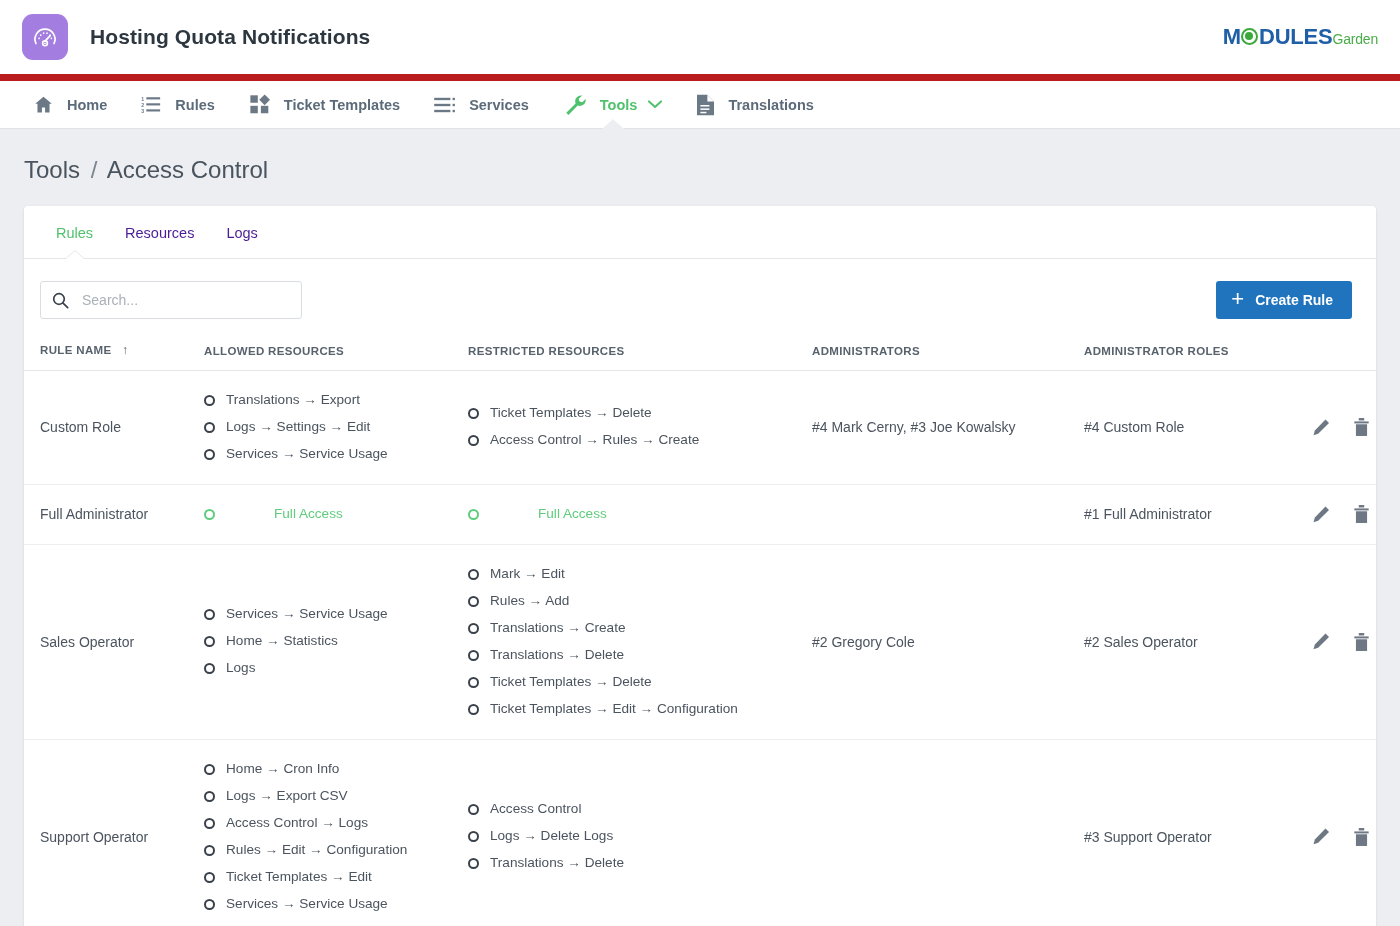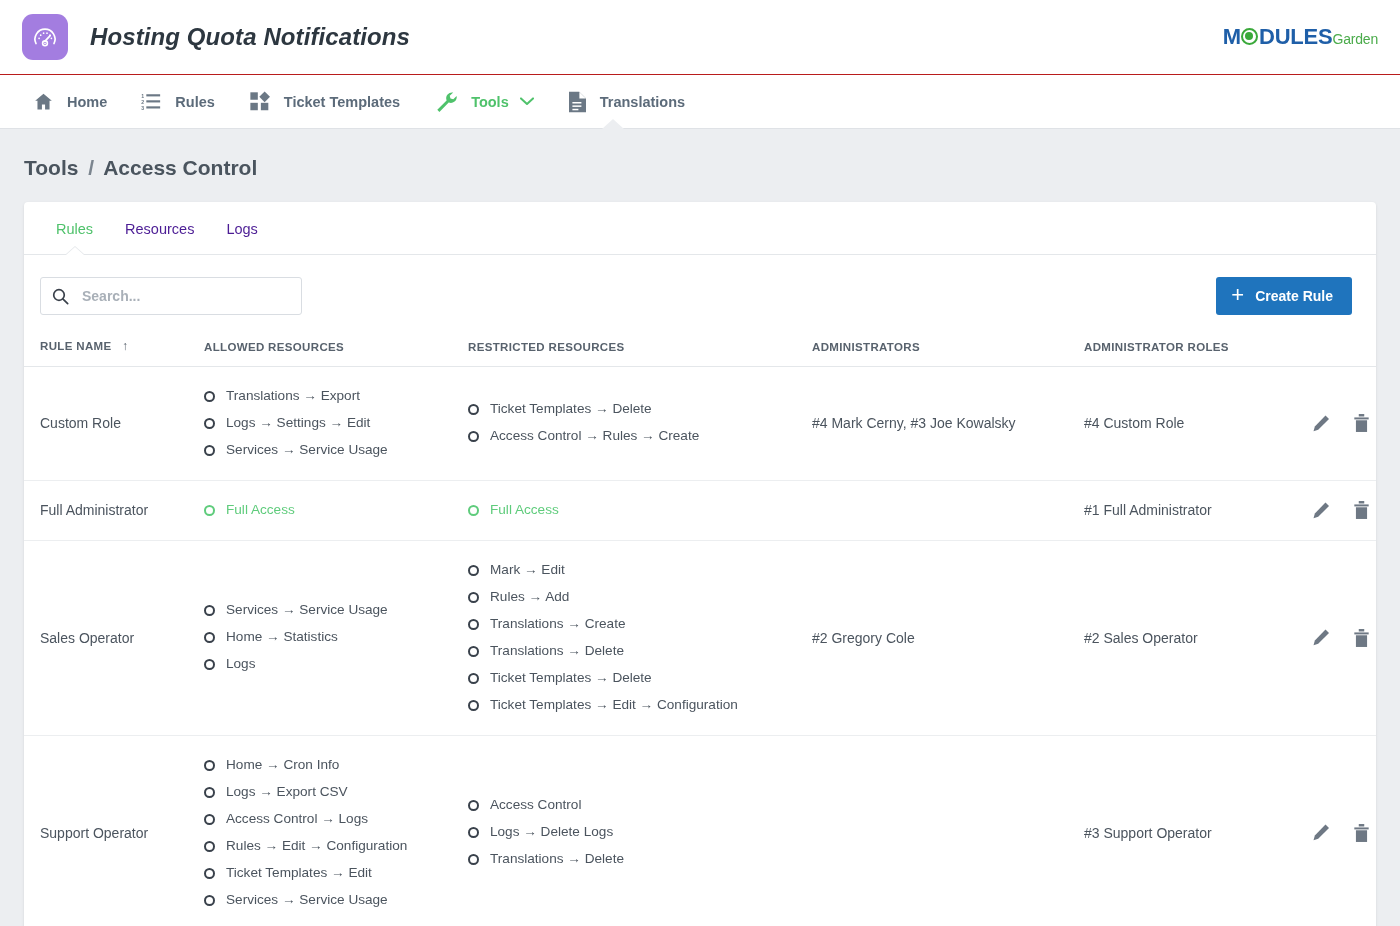--- a/index.html
+++ b/index.html
@@ -23,25 +23,24 @@
   .app-icon {
     width: 46px; height: 46px;
     border-radius: 11px;
     background: linear-gradient(135deg, #a островов);
     background: #a37de0;
     display: flex; align-items: center; justify-content: center;
     flex: 0 0 auto;
   }
   .app-title {
     margin-left: 22px;
-    font-size: 24px;
+    font-size: 21px;
     font-weight: bold;
     color: #2d3740;
     letter-spacing: .1px;
-    font-style: italic;
   }
   .brand {
     margin-left: auto;
     display: flex;
     align-items: baseline;
     font-size: 22px;
     font-weight: bold;
     letter-spacing: -.2px;
   }
   .brand .b1 { color: #1f5fa8; }
@@ -62,21 +61,21 @@
     left: 2px; top: 2px;
     width: 8px; height: 8px;
     border-radius: 50%;
     background: #3aa93a;
   }
 
   
   .nav {
     height: 55px;
     background: #ffffff;
-    border-top: 1px solid #b91c1c;
+    border-top: 7px solid #b91c1c;
     border-bottom: 1px solid #dfe2e6;
     display: flex;
     align-items: center;
     padding: 0 16px;
     position: relative;
   }
   .nav-item {
     display: flex;
     align-items: center;
     height: 100%;
@@ -106,24 +105,24 @@
     border-left: 11px solid transparent;
     border-right: 11px solid transparent;
     border-bottom: 10px solid #eceef1;
   }
 
   
   .page {
     padding: 0 24px;
   }
   .breadcrumb {
-    font-size: 21px;
+    font-size: 24px;
     color: #4a545e;
     padding: 27px 0 22px 0;
-    font-weight: bold;
+    font-weight: normal;
   }
   .breadcrumb .sep { color: #7b858f; padding: 0 4px; }
 
   .card {
     background: #ffffff;
     border-radius: 4px;
     box-shadow: 0 1px 3px rgba(0,0,0,.10);
     overflow: hidden;
   }
 
@@ -172,21 +171,20 @@
   }
   .search-box .s-ico { color: #39404a; display:flex; align-items:center; }
   .search-input {
     border: 0; outline: 0;
     margin-left: 11px;
     font-size: 14px;
     color: #3b444e;
     width: 100%;
     font-family: "Liberation Sans", sans-serif;
     background: transparent;
-    font-weight: bold;
   }
   .search-input::placeholder { color: #a9b0b8; }
   .create-btn {
     margin-left: auto;
     background: #1f74bd;
     color: #ffffff;
     border: 0;
     border-radius: 3px;
     height: 38px;
     padding: 0 19px 0 15px;
@@ -244,21 +242,21 @@
     color: #4b545e;
     line-height: 1.25;
   }
   .res-list li .ring {
     flex: 0 0 auto;
     width: 11px; height: 11px;
     border-radius: 50%;
     border: 2.4px solid #39414b;
     margin-right: 11px;
   }
-  .res-list.full li { color: #5fcc7c; }
+  .res-list.full li { color: #5fcc7c; gap: 48px; }
   .res-list.full li .ring { border-color: #5fcc7c; }
 
   .actions {
     display: flex;
     align-items: center;
     justify-content: flex-end;
     gap: 22px;
     padding-right: 22px;
   }
   .act-btn { cursor: pointer; display: flex; color: #6e7884; }
@@ -321,20 +319,33 @@
       <svg width="22" height="21" viewBox="0 0 24 24" fill="currentColor">
         <rect x="1" y="1.5" width="8.5" height="8.5"></rect>
         <path d="M17.3 0.6 23.4 6.7 17.3 12.8 11.2 6.7z"></path>
         <rect x="1" y="13.5" width="8.5" height="8.5"></rect>
         <rect x="13" y="13.5" width="8.5" height="8.5"></rect>
       </svg>
     </span>
     <span>Ticket Templates</span>
   </div>
 
+  <div class="nav-item">
+    <span class="nav-ico">
+      <svg width="22" height="18" viewBox="0 0 24 20" fill="currentColor">
+        <rect x="0" y="2" width="18" height="2.6"></rect>
+        <rect x="0" y="8.7" width="18" height="2.6"></rect>
+        <rect x="0" y="15.4" width="18" height="2.6"></rect>
+        <rect x="20.4" y="2" width="2.6" height="2.6"></rect>
+        <rect x="20.4" y="8.7" width="2.6" height="2.6"></rect>
+        <rect x="20.4" y="15.4" width="2.6" height="2.6"></rect>
+      </svg>
+    </span>
+    <span>Services</span>
+  </div>
 
   <div class="nav-item active" id="tools-nav">
     <span class="nav-ico">
       <svg width="24" height="24" viewBox="0 0 24 24" fill="currentColor">
         <path d="M19.2 2.6a5.9 5.9 0 0 0-6.6 7.9L3.3 19.8l2.1 2.1 9.3-9.3a5.9 5.9 0 0 0 7.9-6.6l-3.3 3.3-2.8-.8-.8-2.8 3.5-3.1z"></path>
       </svg>
     </span>
     <span>Tools</span>
     <span class="nav-caret">
       <svg width="14" height="9" viewBox="0 0 14 9" fill="none">

